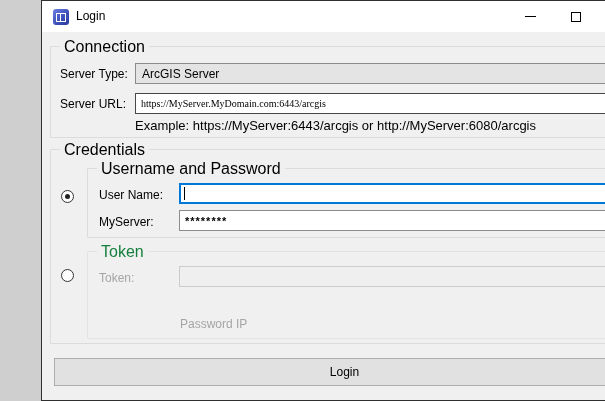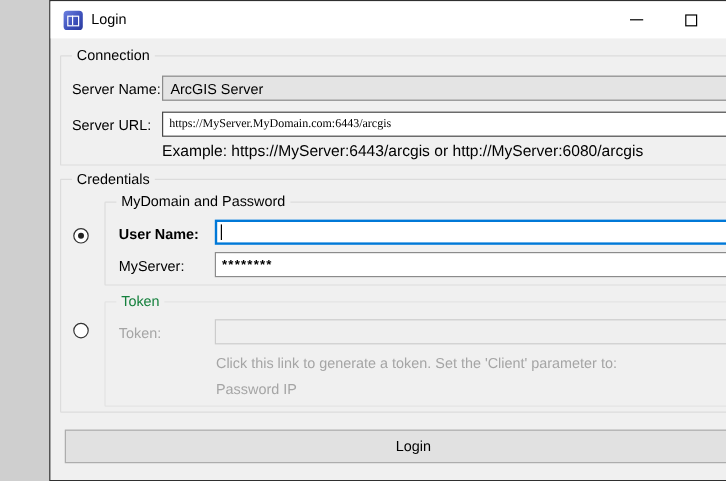--- a/index.html
+++ b/index.html
@@ -47,21 +47,21 @@
   .glyph-close { font-size: 13px; line-height: 13px; color: #000; }
   
   .groupbox {
     position: absolute;
     border: 1px solid #dcdcdc;
     border-radius: 1px;
   }
   .groupbox > .gb-label {
     position: absolute; top: -8px; left: 9px;
     background: #f0f0f0; padding: 0 4px;
-    font-size: 12px; line-height: 15px;
+    font-size: 16px; line-height: 15px;
   }
   .groupbox.disabled { border-color: #e3e3e3; }
   .groupbox.disabled > .gb-label { color: #15803d; }
   .field-label { position: absolute; font-size: 12px; color: #000; white-space: nowrap; }
   .field-label.disabled { color: #a5a5a5; }
   
   .combo {
     position: absolute; height: 21px;
     display: flex; align-items: center;
     padding: 0 24px 0 6px;
@@ -145,21 +145,21 @@
       <div class="cap-btn">
         <span class="glyph-close">✕</span>
       </div>
     </div>
   </div>
 
   <div class="groupbox" style="left:8px; top:45px; width:588px; height:92px;">
     <span class="gb-label">Connection</span>
   </div>
 
-  <span class="field-label" style="left:18px; top:66px;">Server Name:</span>
+  <span class="field-label" style="left:18px; top:66px;">Server Type:</span>
   <div class="combo dropdown-list" style="left:93px; top:62px; width:488px;">
     <span>ArcGIS Server</span>
     <span class="chevron"></span>
   </div>
 
   <span class="field-label" style="left:18px; top:96px;">Server URL:</span>
   <div class="combo editable" style="left:93px; top:92px; width:488px;">
     <input type="text" value="https://MyServer.MyDomain.com:6443/arcgis" style="">
     <span class="chevron"></span>
   </div>
@@ -168,42 +168,41 @@
 
   <div class="groupbox" style="left:8px; top:148px; width:588px; height:195px;">
     <span class="gb-label">Credentials</span>
   </div>
 
   <div class="radio checked" style="left:19px; top:189px;">
     <div class="dot"></div>
   </div>
 
   <div class="groupbox" style="left:45px; top:167px; width:546px; height:70px;">
-    <span class="gb-label">MyDomain and Password</span>
-  </div>
-
-  <span class="field-label" style="left:57px; top:187px;font-weight:bold;">User Name:</span>
+    <span class="gb-label">Username and Password</span>
+  </div>
+
+  <span class="field-label" style="left:57px; top:187px;">User Name:</span>
   <input type="text" class="textbox focused" style="left: 137px; top: 182px; width: 441px;" value="">
   <div class="caret" style="left:142px; top:186px;"></div>
 
   <span class="field-label" style="left:57px; top:214px;">MyServer:</span>
   <input type="text" class="textbox password" style="left: 137px; top: 209px; width: 441px;" value="********">
 
   <div class="radio" style="left:19px; top:268px;">
     
   </div>
 
   <div class="groupbox disabled" style="left:45px; top:250px; width:546px; height:88px;">
     <span class="gb-label">Token</span>
   </div>
 
   <span class="field-label disabled" style="left:57px; top:270px;text-align:center;">Token:</span>
   <input type="text" class="textbox disabled" style="left: 137px; top: 265px; width: 441px;" disabled="" value="">
 
-  <span class="hint-text" style="left:138px; top:295px;">Click this link to generate a token. Set the 'Client' parameter to:</span>
   <span class="hint-text" style="left:138px; top:316px;">Password IP</span>
 
   <button class="login-btn">Login</button>
 
   <div class="resize-grip">
     <i></i>
       <i></i>
       <i></i>
       <i></i>
       <i></i>

